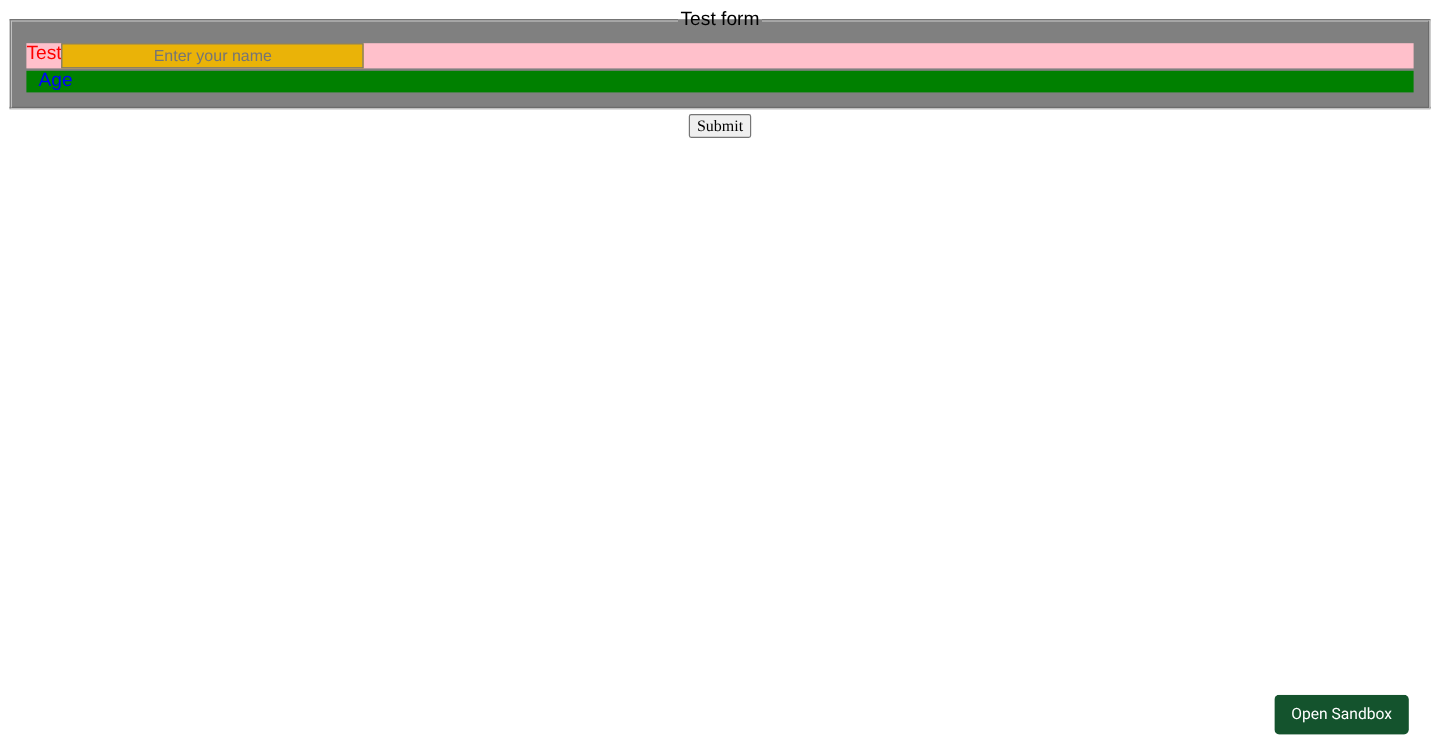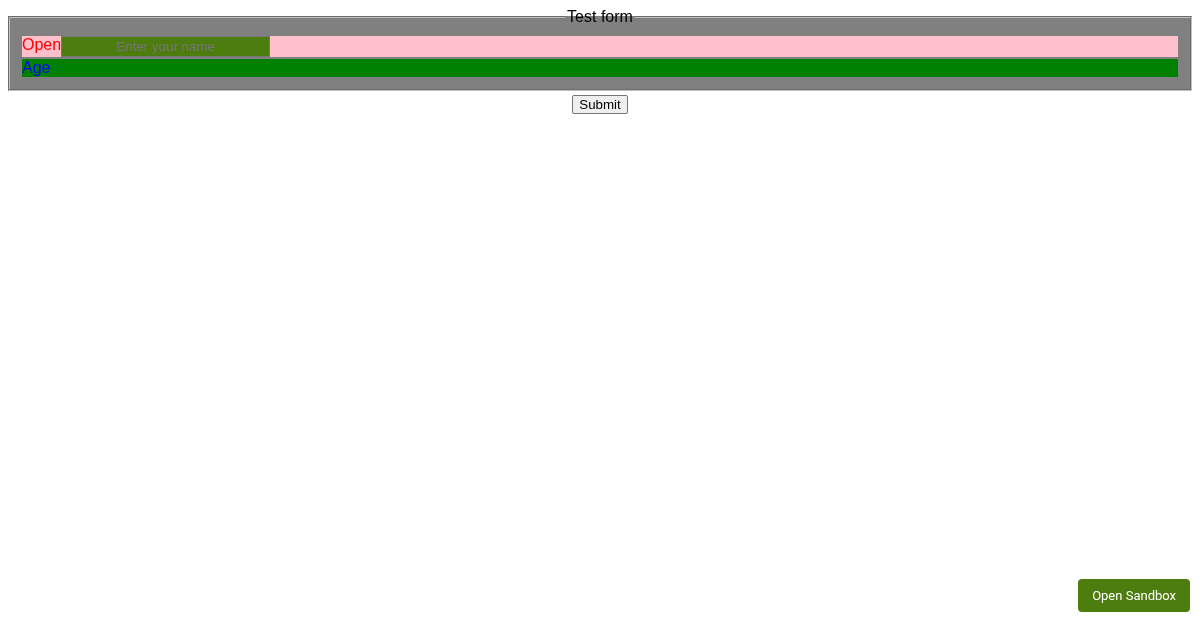--- a/index.html
+++ b/index.html
@@ -31,79 +31,80 @@
       margin-bottom: 2px;
     }
     .row:last-child {
       margin-bottom: 0;
     }
     .row-name {
       background: #ffc0cb;
     }
     .row-age {
       background: #008000;
+      padding-left: 10px;
     }
     .label-name {
       color: #ff0000;
       font-size: 16px;
       display: inline-block;
       white-space: nowrap;
     }
     .label-age {
       color: #0000ff;
       font-size: 16px;
       display: inline-block;
       white-space: nowrap;
     }
     .text-input {
       font-family: Arial, Helvetica, sans-serif;
       font-size: 13.333px;
       padding: 1px 2px;
       border: 1px solid #767676;
-      background: #4d7c0f;
+      background: #eab308;
       color: #000000;
-      width: 209px;
+      width: 252px;
       height: 21px;
     }
     .text-input::placeholder {
       color: #757575;
     }
     .submit-btn {
       margin-top: 4px;
-      font-family: Liberation Sans, sans-serif;
+      font-family: Liberation Serif, serif;
       font-size: 13.333px;
       padding: 1px 6px;
       background: #efefef;
       border: 1px solid #767676;
       border-radius: 2px;
       cursor: pointer;
     }
     .open-sandbox {
       position: fixed;
-      right: 10px;
+      right: 26px;
       bottom: 18px;
-      background: #4d7c0f;
+      background: #14532d;
       color: #ffffff;
       font-size: 13px;
       padding: 9px 14px;
       border-radius: 4px;
       border: none;
       cursor: pointer;
       font-family: -apple-system, BlinkMacSystemFont, "Segoe UI", Roboto, sans-serif;
     }
   </style>
 </head>
 <body>
 
 <form>
   <fieldset>
     <legend>Test form</legend>
 
     <div class="row row-name">
-      <span class="label-name">Open</span>
+      <span class="label-name">Test</span>
         <input type="text" class="text-input" placeholder="Enter your name" style="">
     </div>
 
     <div class="row row-age">
       <span class="label-age">Age</span>
     </div>
   </fieldset>
 
   <button type="submit" class="submit-btn">Submit</button>
 </form>

